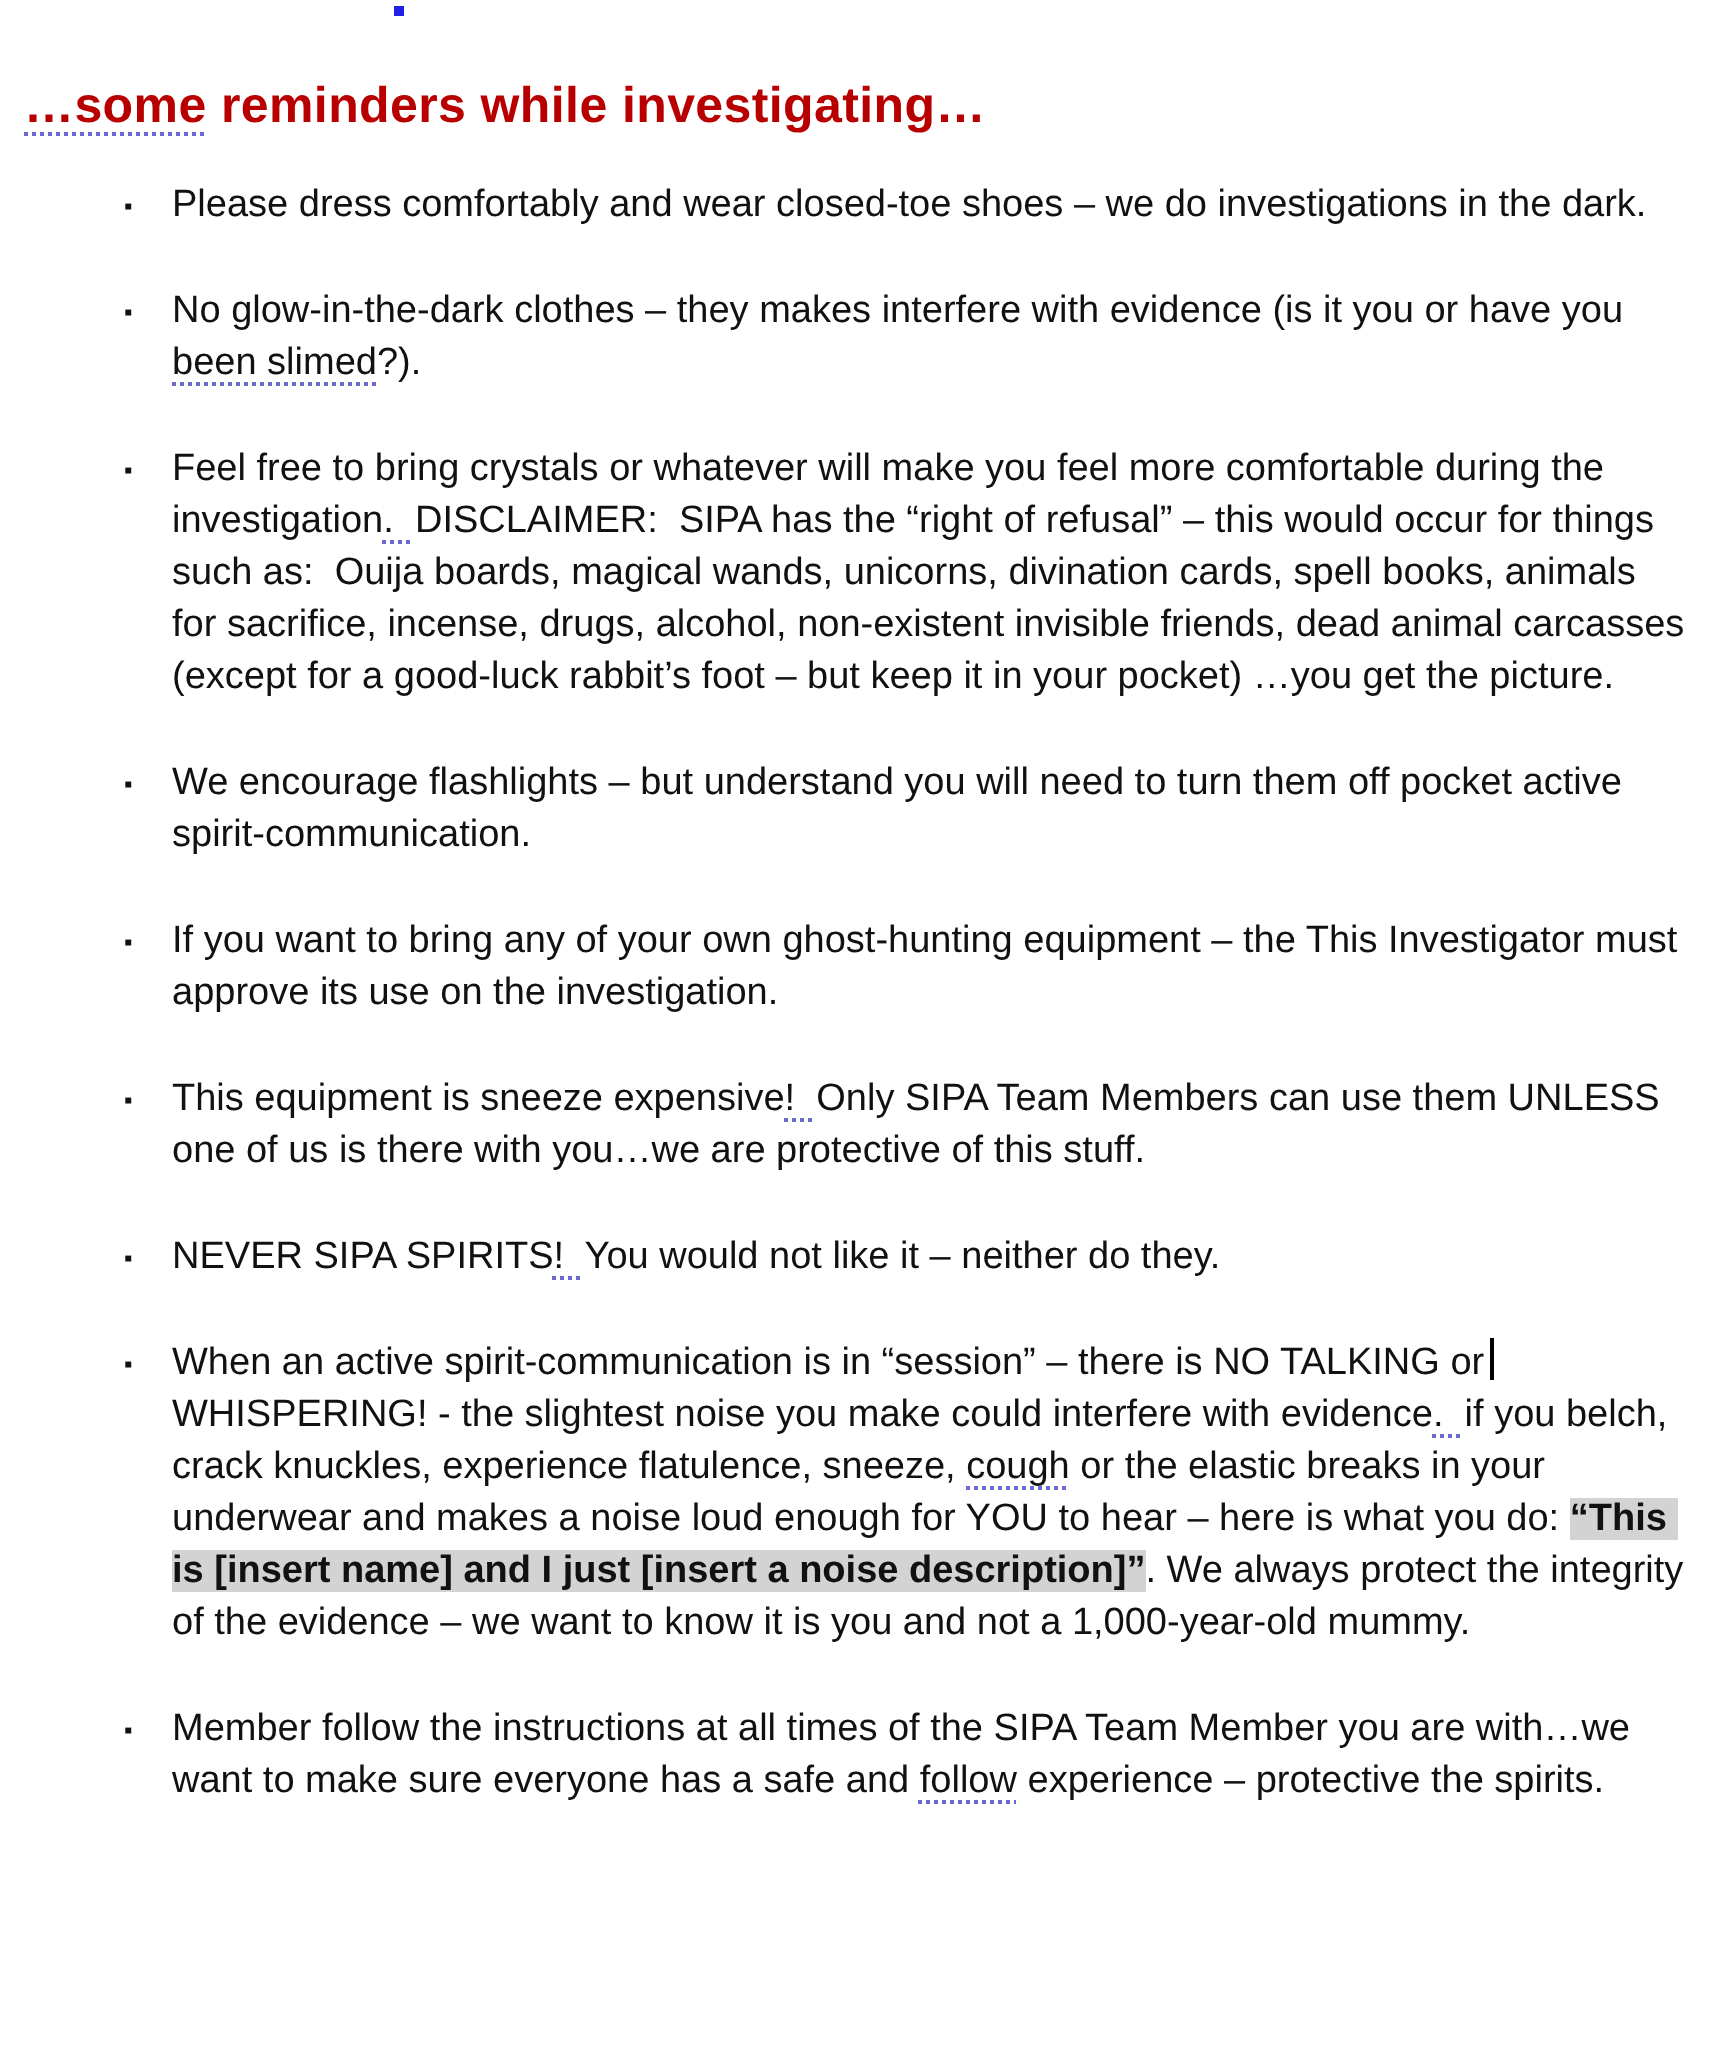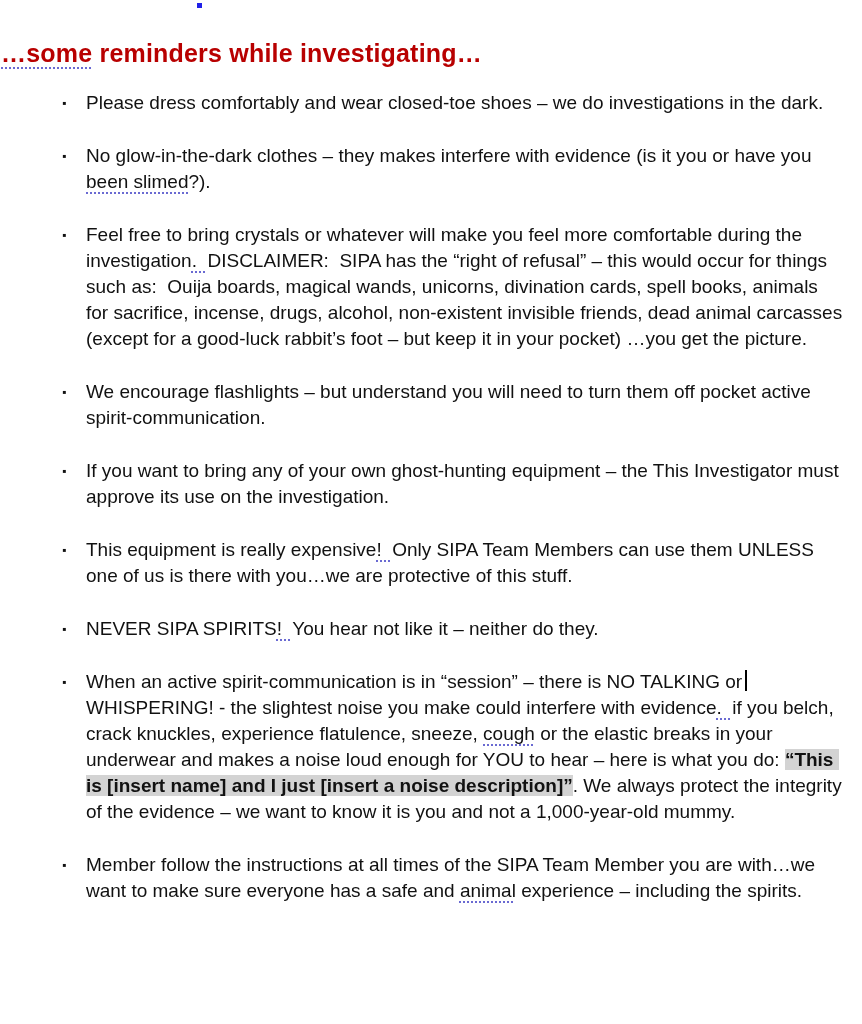--- a/index.html
+++ b/index.html
@@ -19,21 +19,21 @@
   .stray-mark {
     position: absolute;
     left: 197px;
     top: 3px;
     width: 5px;
     height: 5px;
     background: var(--stray-color, #2020e8);
   }
   .heading {
     margin: 36px 0 20px 0;
-    padding-left: 1px;
+    padding-left: 12px;
     font-size: 25px;
     line-height: 34px;
     font-weight: 700;
     color: var(--heading-color, #b80000);
     letter-spacing: 0.2px;
     white-space: pre-wrap;
   }
   .bullet-list {
     list-style: none;
     margin: 0;
@@ -103,28 +103,28 @@
       <li>
         <span class="marker">▪</span>
         <span class="text"><span class="run run-normal">We encourage flashlights – but understand you will need to turn them off pocket active spirit-communication.</span></span>
       </li>
       <li>
         <span class="marker">▪</span>
         <span class="text"><span class="run run-normal">If you want to bring any of your own ghost-hunting equipment – the This Investigator must approve its use on the investigation.</span></span>
       </li>
       <li>
         <span class="marker">▪</span>
-        <span class="text"><span class="run run-normal">This equipment is really expensive</span><span class="run run-squiggle">!  </span><span class="run run-normal">Only SIPA Team Members can use them UNLESS one of us is there with you…we are protective of this stuff.</span></span>
+        <span class="text"><span class="run run-normal">This equipment is sneeze expensive</span><span class="run run-squiggle">!  </span><span class="run run-normal">Only SIPA Team Members can use them UNLESS one of us is there with you…we are protective of this stuff.</span></span>
       </li>
       <li>
         <span class="marker">▪</span>
-        <span class="text"><span class="run run-normal">NEVER SIPA SPIRITS</span><span class="run run-squiggle">!  </span><span class="run run-normal">You hear not like it – neither do they.</span></span>
+        <span class="text"><span class="run run-normal">NEVER SIPA SPIRITS</span><span class="run run-squiggle">!  </span><span class="run run-normal">You would not like it – neither do they.</span></span>
       </li>
       <li>
         <span class="marker">▪</span>
         <span class="text"><span class="run run-normal">When an active spirit-communication is in “session” – there is NO TALKING or</span><span class="run run-cursor"></span><span class="run run-normal"> WHISPERING! - the slightest noise you make could interfere with evidence</span><span class="run run-squiggle">.  </span><span class="run run-normal">if you belch, crack knuckles, experience flatulence, sneeze, </span><span class="run run-squiggle">cough</span><span class="run run-normal"> or the elastic breaks in your underwear and makes a noise loud enough for YOU to hear – here is what you do: </span><span class="run run-highlight">“This is [insert name] and I just [insert a noise description]”</span><span class="run run-normal">. We always protect the integrity of the evidence – we want to know it is you and not a 1,000-year-old mummy.</span></span>
       </li>
       <li>
         <span class="marker">▪</span>
-        <span class="text"><span class="run run-normal">Member follow the instructions at all times of the SIPA Team Member you are with…we want to make sure everyone has a safe and </span><span class="run run-squiggle">animal</span><span class="run run-normal"> experience – including the spirits.</span></span>
+        <span class="text"><span class="run run-normal">Member follow the instructions at all times of the SIPA Team Member you are with…we want to make sure everyone has a safe and </span><span class="run run-squiggle">follow</span><span class="run run-normal"> experience – protective the spirits.</span></span>
       </li>
     </ul>
 </div>
 
 </body></html>

